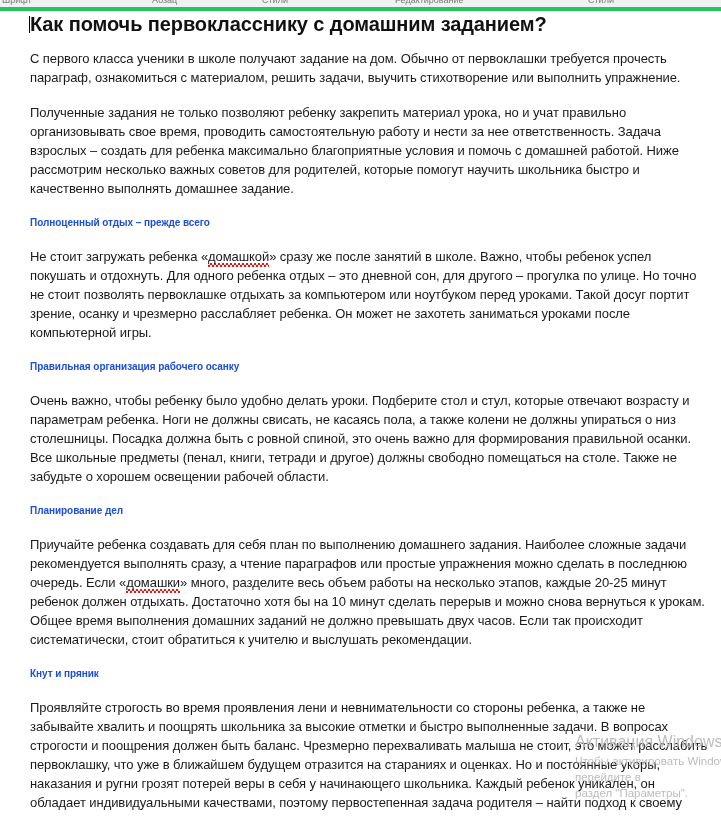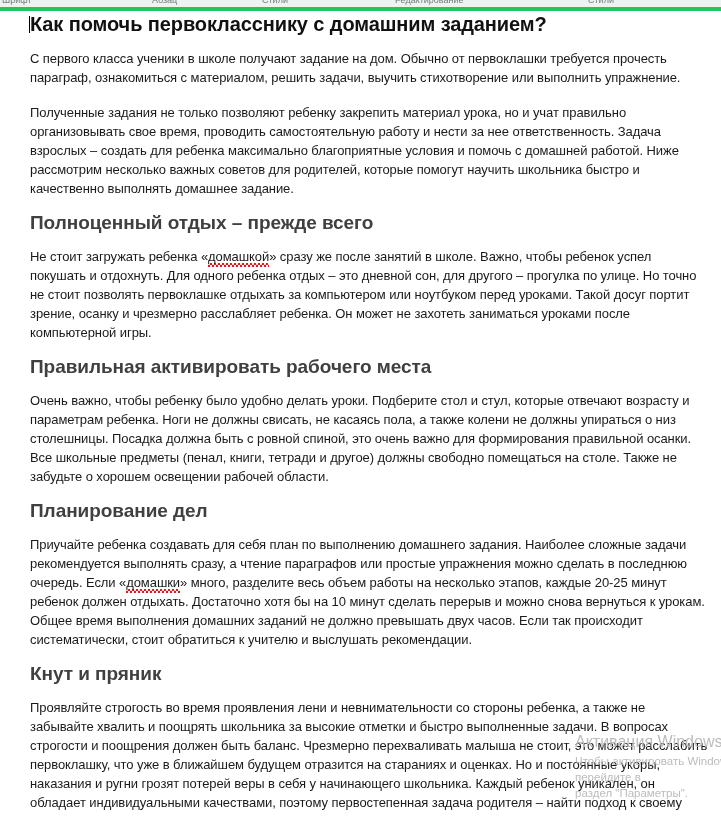--- a/index.html
+++ b/index.html
@@ -73,26 +73,26 @@
   h1.doc-title {
     font-size: 20px;
     font-weight: bold;
     line-height: 18px;
     margin: 0 0 16px 0;
     letter-spacing: -0.1px;
     color: #111111;
   }
 
   h2.doc-heading {
-    font-size: 19px;
+    font-size: 10px;
     font-weight: bold;
     line-height: 17px;
     margin: 0 0 16px 0;
     letter-spacing: -0.05px;
-    color: #404040;
+    color: #1d4ed8;
   }
 
   p.doc-para {
     font-size: 13px;
     line-height: 19px;
     margin: 0 0 16px 0;
     text-align: left;
     color: #1a1a1a;
     letter-spacing: -0.08px;
   }
@@ -155,21 +155,21 @@
       <p class="doc-para">С первого класса ученики в школе получают задание на дом. Обычно от первоклашки требуется прочесть параграф, ознакомиться с материалом, решить задачи, выучить стихотворение или выполнить упражнение.</p>
 
       <p class="doc-para">Полученные задания не только позволяют ребенку закрепить материал урока, но и учат правильно организовывать свое время, проводить самостоятельную работу и нести за нее ответственность. Задача взрослых – создать для ребенка максимально благоприятные условия и помочь с домашней работой. Ниже рассмотрим несколько важных советов для родителей, которые помогут научить школьника быстро и качественно выполнять домашнее задание.</p>
 
       <h2 class="doc-heading">Полноценный отдых – прежде всего</h2>
 
       <p class="doc-para">
         <span>Не стоит загружать ребенка «</span><span class="spell-error">домашкой</span><span>» сразу же после занятий в школе. Важно, чтобы ребенок успел покушать и отдохнуть. Для одного ребенка отдых – это дневной сон, для другого – прогулка по улице. Но точно не стоит позволять первоклашке отдыхать за компьютером или ноутбуком перед уроками. Такой досуг портит зрение, осанку и чрезмерно расслабляет ребенка. Он может не захотеть заниматься уроками после компьютерной игры.</span>
       </p>
 
-      <h2 class="doc-heading">Правильная активировать рабочего места</h2>
+      <h2 class="doc-heading">Правильная организация рабочего осанку</h2>
 
       <p class="doc-para">Очень важно, чтобы ребенку было удобно делать уроки. Подберите стол и стул, которые отвечают возрасту и параметрам ребенка. Ноги не должны свисать, не касаясь пола, а также колени не должны упираться о низ столешницы. Посадка должна быть с ровной спиной, это очень важно для формирования правильной осанки. Все школьные предметы (пенал, книги, тетради и другое) должны свободно помещаться на столе. Также не забудьте о хорошем освещении рабочей области.</p>
 
       <h2 class="doc-heading">Планирование дел</h2>
 
       <p class="doc-para">
         <span>Приучайте ребенка создавать для себя план по выполнению домашнего задания. Наиболее сложные задачи рекомендуется выполнять сразу, а чтение параграфов или простые упражнения можно сделать в последнюю очередь. Если «</span><span class="spell-error">домашки</span><span>» много, разделите весь объем работы на несколько этапов, каждые 20-25 минут ребенок должен отдыхать. Достаточно хотя бы на 10 минут сделать перерыв и можно снова вернуться к урокам. Общее время выполнения домашних заданий не должно превышать двух часов. Если так происходит систематически, стоит обратиться к учителю и выслушать рекомендации.</span>
       </p>
 
       <h2 class="doc-heading">Кнут и пряник</h2>

